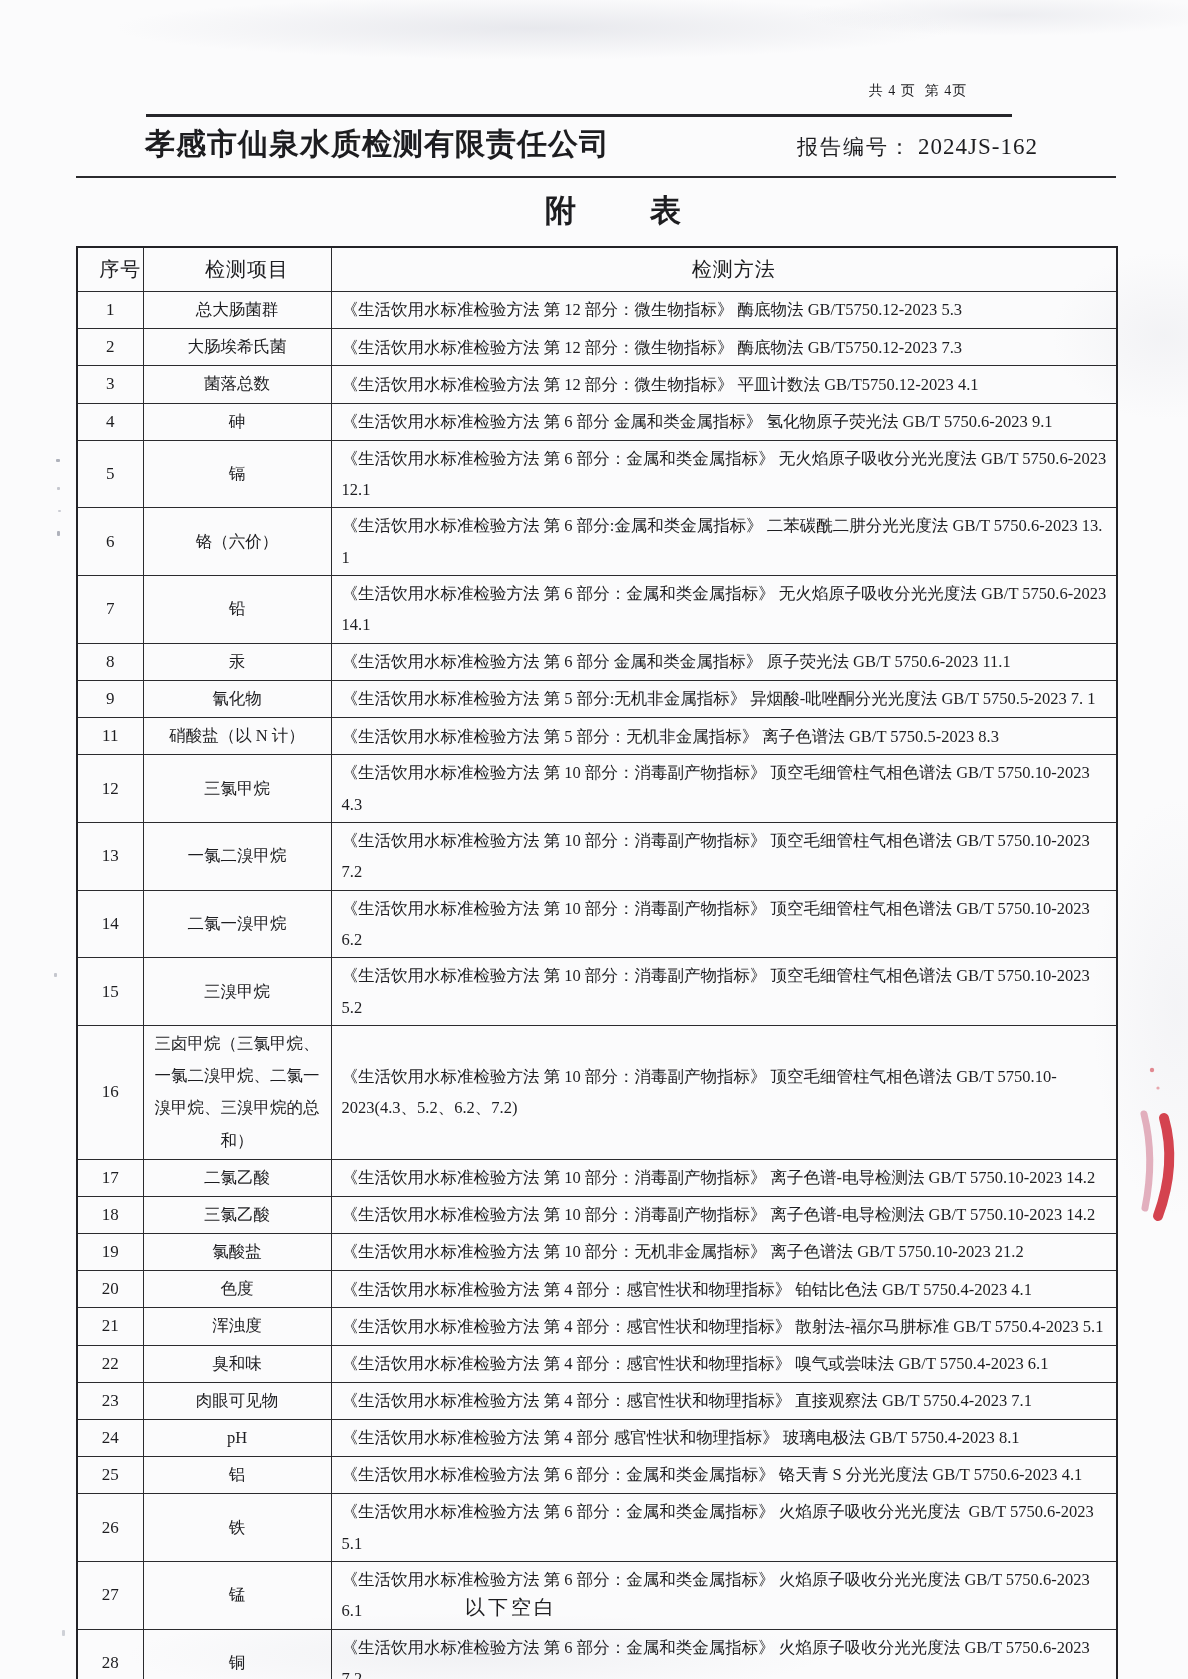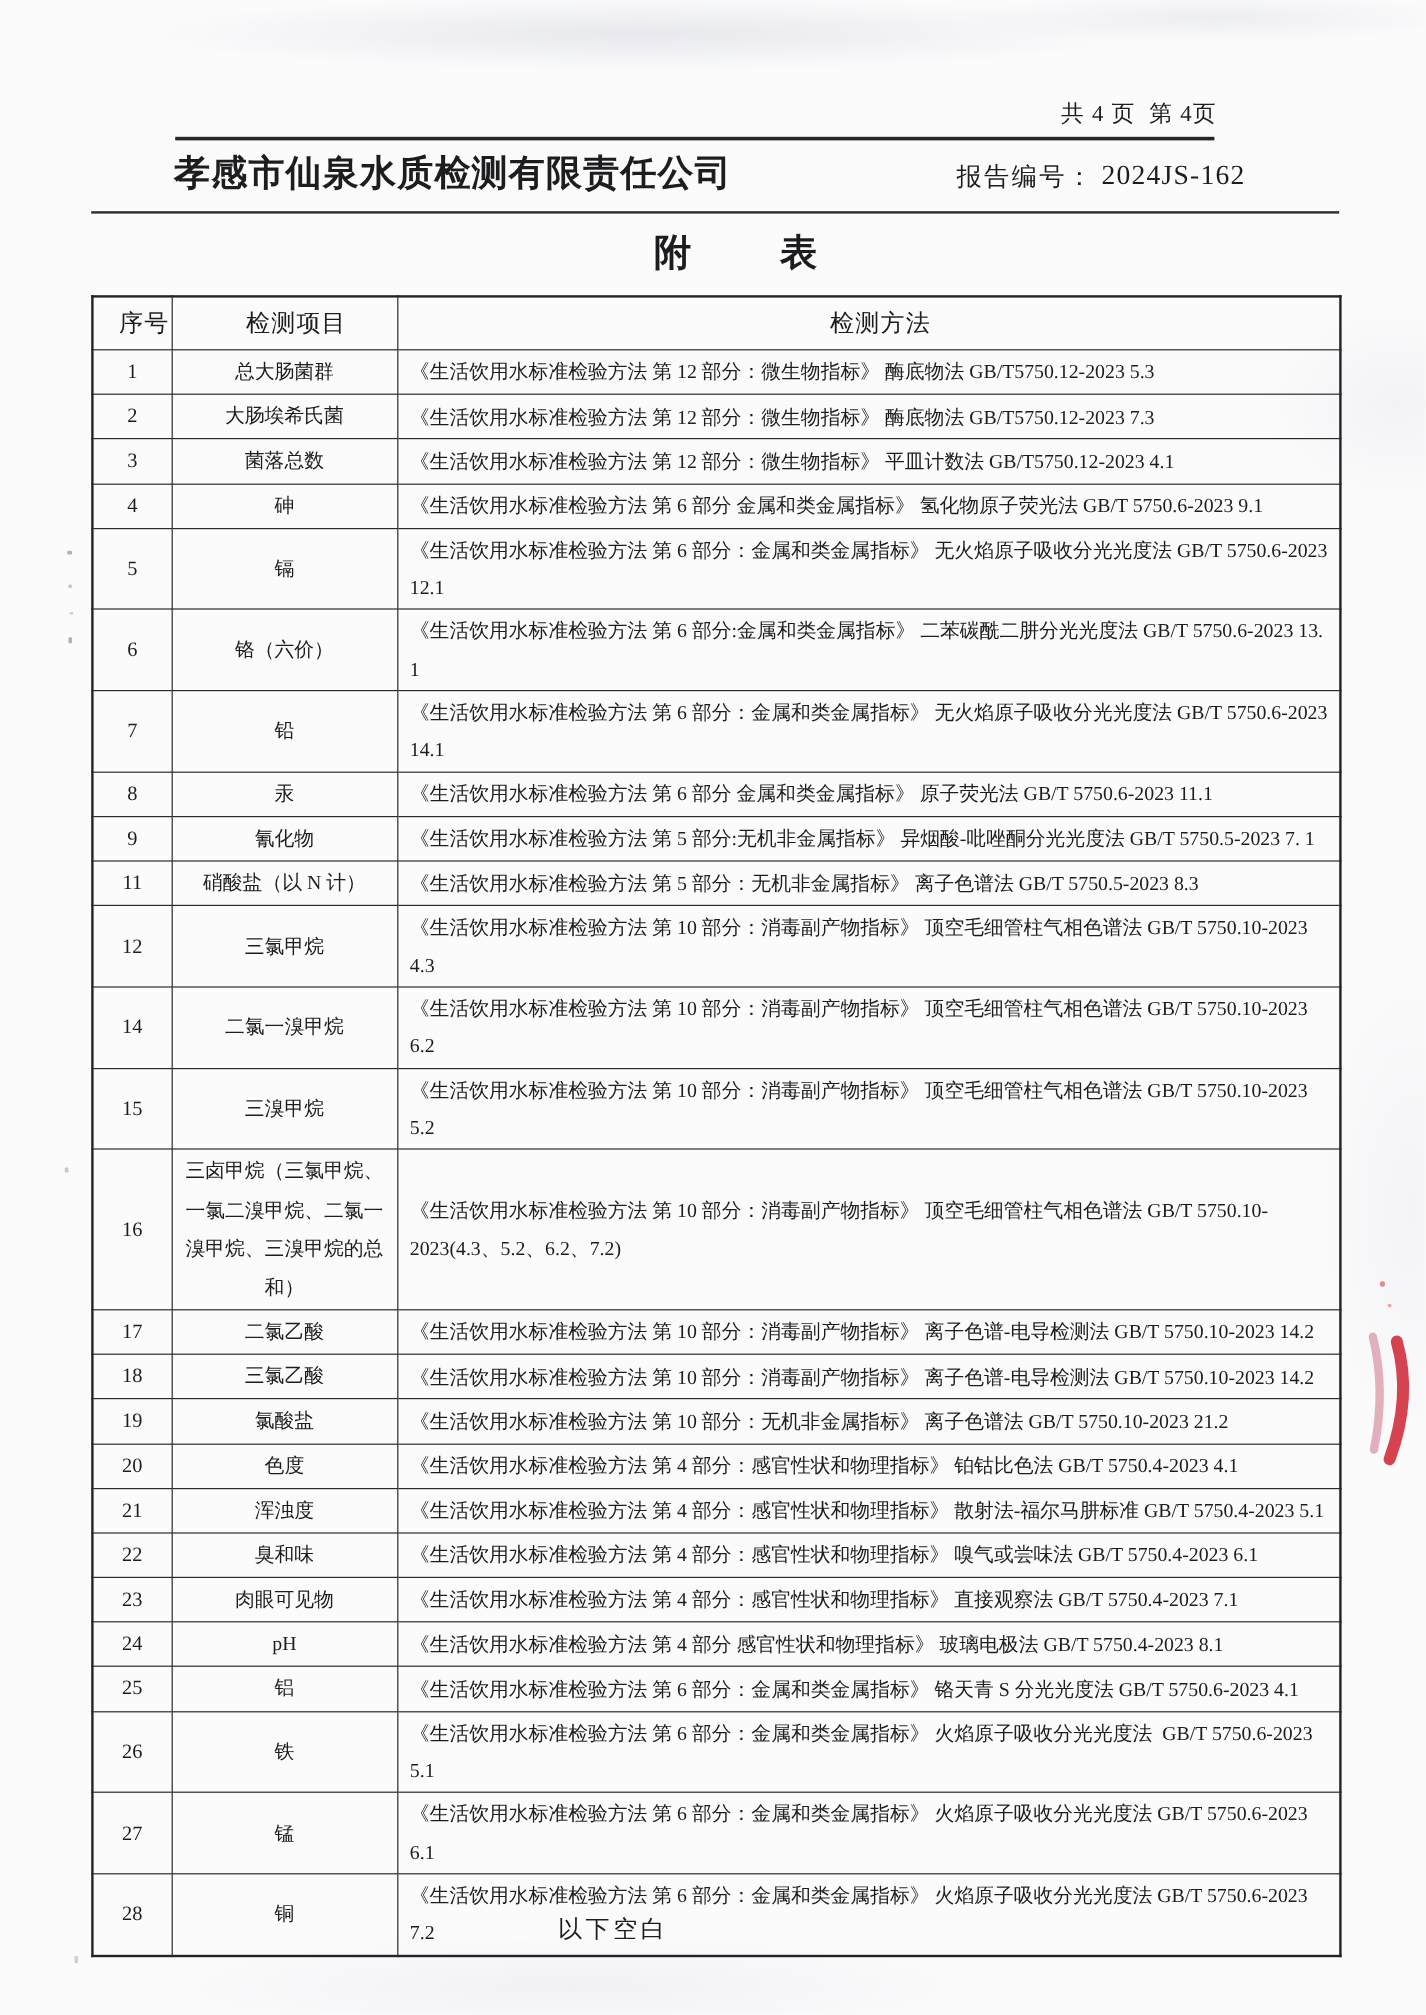--- a/index.html
+++ b/index.html
@@ -14,29 +14,29 @@
     content:"";position:absolute;inset:0;pointer-events:none;z-index:0;
     background-image:
       radial-gradient(ellipse 600px 45px at 45% 28px, rgba(186,189,202,.30), rgba(186,189,202,0) 70%),
       radial-gradient(ellipse 300px 30px at 85% 15px, rgba(186,189,202,.22), rgba(186,189,202,0) 70%),
       radial-gradient(ellipse 160px 120px at 98% 20%, rgba(190,192,204,.14), rgba(190,192,204,0) 70%),
       radial-gradient(ellipse 120px 300px at 99% 60%, rgba(190,192,204,.12), rgba(190,192,204,0) 70%),
       radial-gradient(ellipse 500px 60px at 40% 1655px, rgba(186,189,202,.16), rgba(186,189,202,0) 70%);
   }
   .abs{position:absolute;}
   .page-info{
-    top:82px;left:822px;width:192px;text-align:right;
-    font-size:19px;letter-spacing:1px;white-space:pre;
+    top:82px;left:822px;width:192px;text-align:center;
+    font-size:14px;letter-spacing:1px;white-space:pre;
   }
   .rule-1{top:114px;left:146px;width:866px;height:3px;background:#26262a;}
   .company{
     top:124px;left:145px;font-family:"Liberation Sans","DejaVu Sans",sans-serif;
     font-weight:700;font-size:30px;letter-spacing:1px;
   }
-  .report-line{top:133px;left:797px;display:flex;align-items:flex-start;}
+  .report-line{top:133px;left:797px;display:flex;align-items:center;}
   .report-label{font-size:21px;letter-spacing:2px;}
   .report-no{font-size:23px;margin-left:6px;letter-spacing:1px;}
   .rule-2{top:176px;left:76px;width:1040px;height:2px;background:#2b2b2e;}
   .doc-title{top:190px;left:545px;font-size:31px;font-weight:700;white-space:pre;letter-spacing:4px;}
   table.methods{
     border-collapse:collapse;table-layout:fixed;
     position:absolute;left:76px;top:246px;width:1040px;z-index:1;
     background:transparent;border:2.5px solid #232327;
   }
   th,td{border:1.7px solid #2b2b2e;vertical-align:middle;font-weight:400;}
@@ -125,20 +125,25 @@
     <td class="c-no">11</td>
     <td class="c-item">硝酸盐（以 N 计）</td>
     <td class="c-method">《生活饮用水标准检验方法 第 5 部分：无机非金属指标》 离子色谱法 GB/T 5750.5-2023 8.3</td>
   </tr>
       <tr>
     <td class="c-no">12</td>
     <td class="c-item">三氯甲烷</td>
     <td class="c-method">《生活饮用水标准检验方法 第 10 部分：消毒副产物指标》 顶空毛细管柱气相色谱法 GB/T 5750.10-2023 4.3</td>
   </tr>
       <tr>
+    <td class="c-no">13</td>
+    <td class="c-item">一氯二溴甲烷</td>
+    <td class="c-method">《生活饮用水标准检验方法 第 10 部分：消毒副产物指标》 顶空毛细管柱气相色谱法 GB/T 5750.10-2023 7.2</td>
+  </tr>
+      <tr>
     <td class="c-no">14</td>
     <td class="c-item">二氯一溴甲烷</td>
     <td class="c-method">《生活饮用水标准检验方法 第 10 部分：消毒副产物指标》 顶空毛细管柱气相色谱法 GB/T 5750.10-2023 6.2</td>
   </tr>
       <tr>
     <td class="c-no">15</td>
     <td class="c-item">三溴甲烷</td>
     <td class="c-method">《生活饮用水标准检验方法 第 10 部分：消毒副产物指标》 顶空毛细管柱气相色谱法 GB/T 5750.10-2023 5.2</td>
   </tr>
       <tr>

